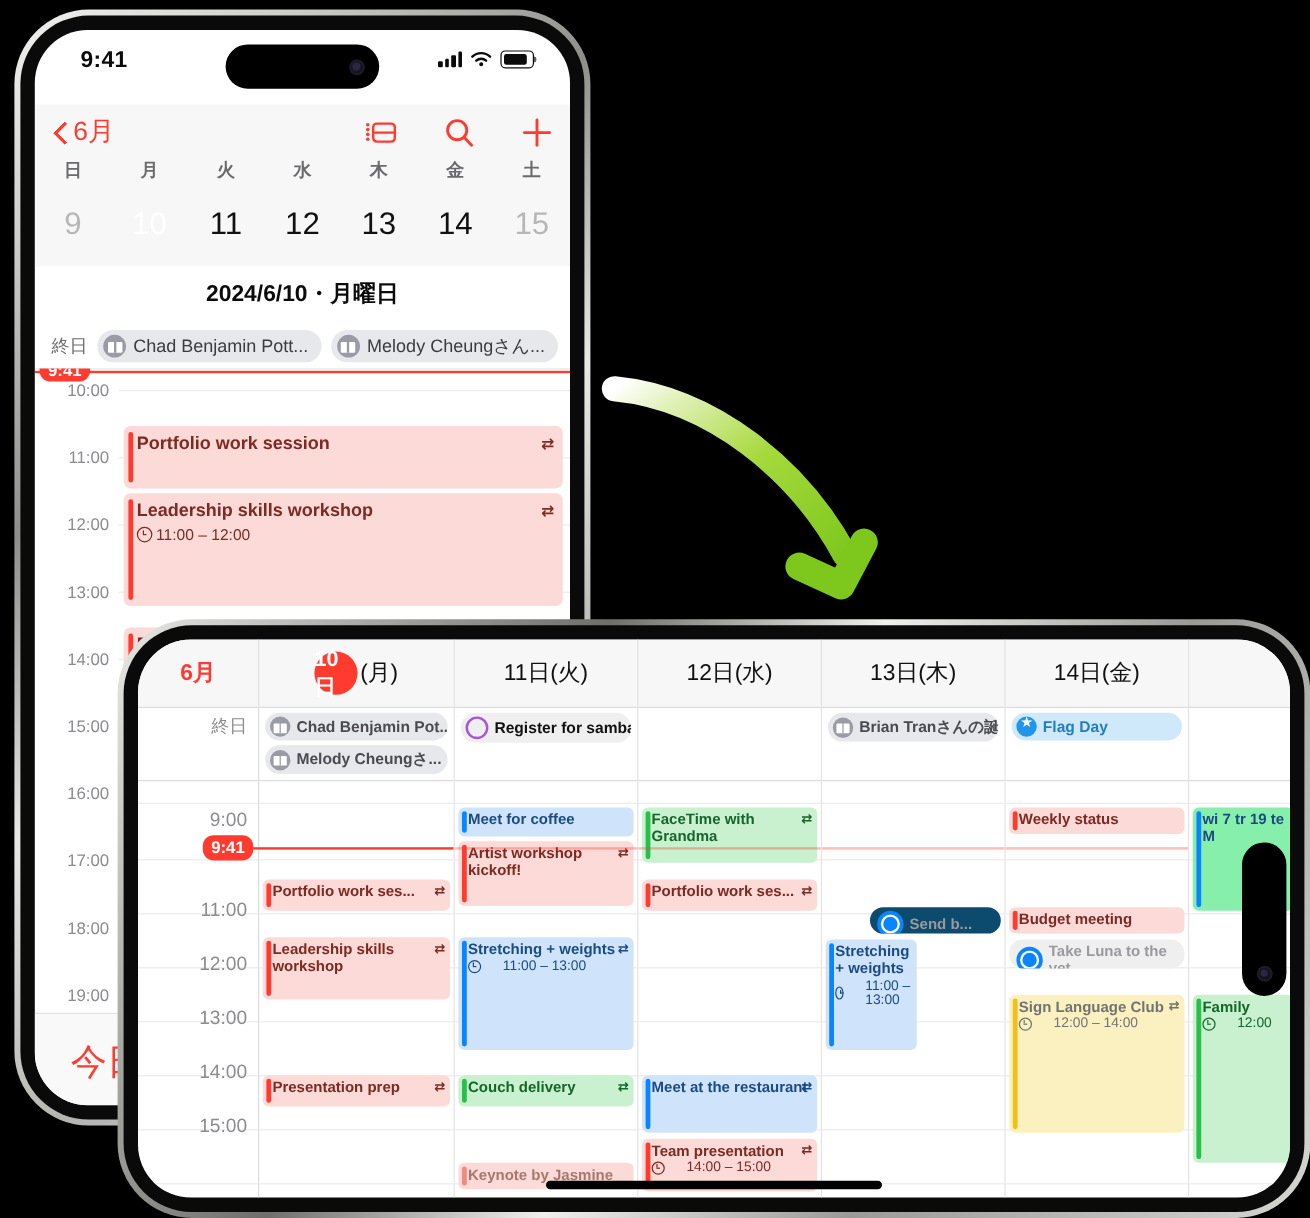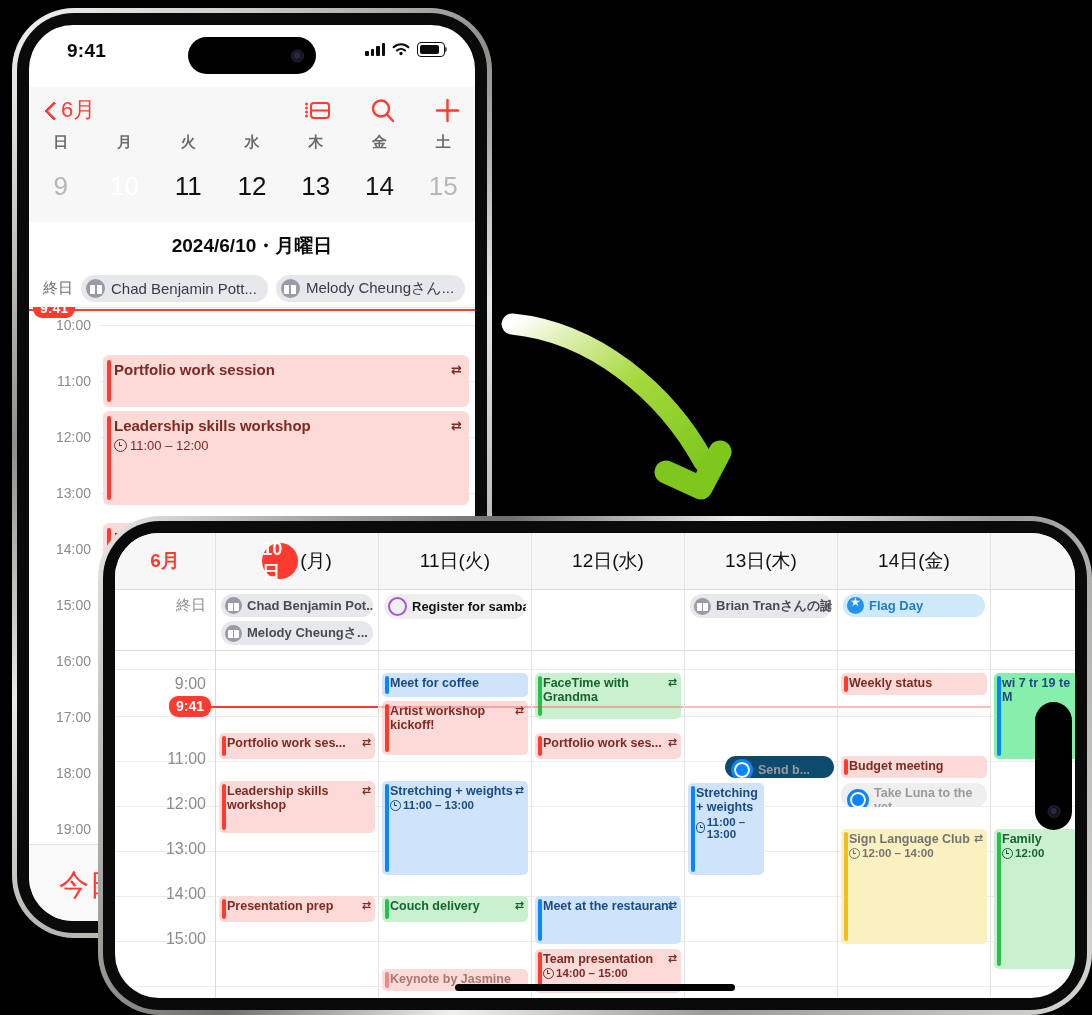--- a/index.html
+++ b/index.html
@@ -119,21 +119,21 @@
   .starb::after{content:"★";position:absolute;left:0;right:0;top:-2px;text-align:center;font-size:12px;color:#fff;}
   .ring{width:15px;height:15px;border-radius:50%;border:2px solid #a855d6;flex:0 0 auto;}
   .ringb{width:16px;height:16px;border-radius:50%;border:3px solid #0a84ff;flex:0 0 auto;background:#fff;
       box-shadow:inset 0 0 0 2px #fff, inset 0 0 0 9px #0a84ff;}
   .l-grid{position:absolute;left:0;right:0;top:62px;bottom:0;}
   .l-line{position:absolute;left:0;right:0;height:1px;background:#ececed;}
   .l-tlabel{position:absolute;right:9px;font-size:16px;color:#8c8c90;}
   .lev{position:absolute;border-radius:5px;padding:3px 4px 3px 8px;overflow:hidden;box-sizing:border-box;}
   .lev .bar{position:absolute;left:3px;top:3px;bottom:3px;width:3.5px;border-radius:2px;}
   .lev .ti{font-size:12.5px;font-weight:700;line-height:1.15;}
-  .lev .tm{font-size:11.5px;font-weight:700;margin-top:1px;display:flex;align-items:center;gap:2px;}
+  .lev .tm{font-size:11.5px;font-weight:400;margin-top:1px;display:flex;align-items:center;gap:18px;}
   .lev .rep{right:4px;top:3px;font-size:11px;}
   .lev .clk{width:9px;height:9px;border-width:1.2px;}
   .lev .clk::after{left:3.2px;top:1.6px;height:2.9px;}
   .lev .clk::before{left:3.4px;top:4px;width:2.6px;}
   .l-now{position:absolute;left:0;right:0;height:1.6px;background:#ff3b30;z-index:8;}
   .l-nowbadge{position:absolute;background:#ff3b30;color:#fff;font-size:14px;font-weight:700;
       border-radius:9px;padding:0 7px;line-height:21px;top:-10px;z-index:9;}
 
   
   #green-arrow{position:absolute;left:498px;top:312px;width:260px;height:210px;z-index:20;}

